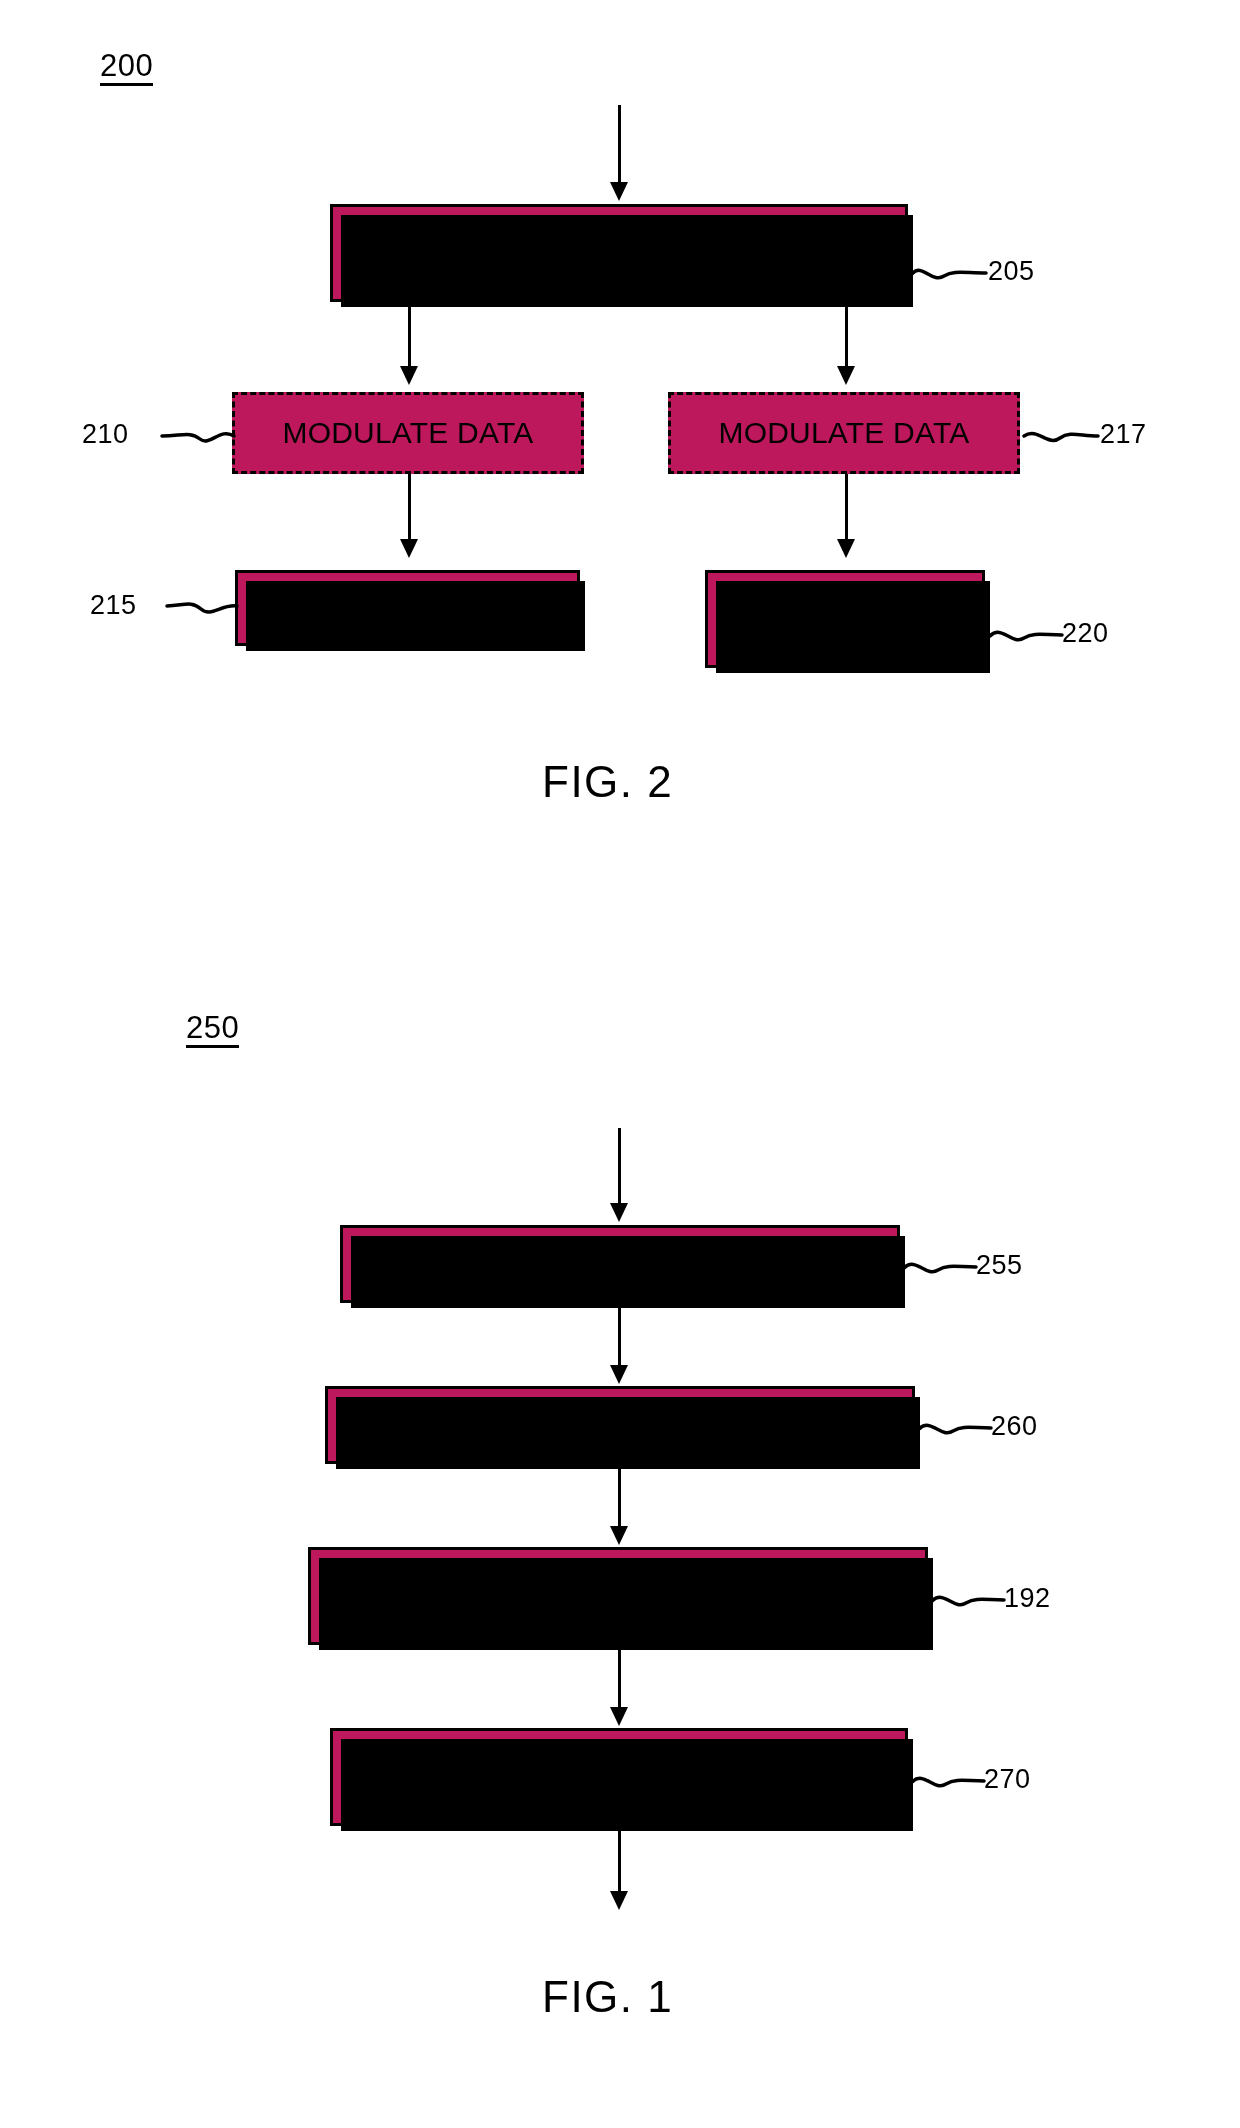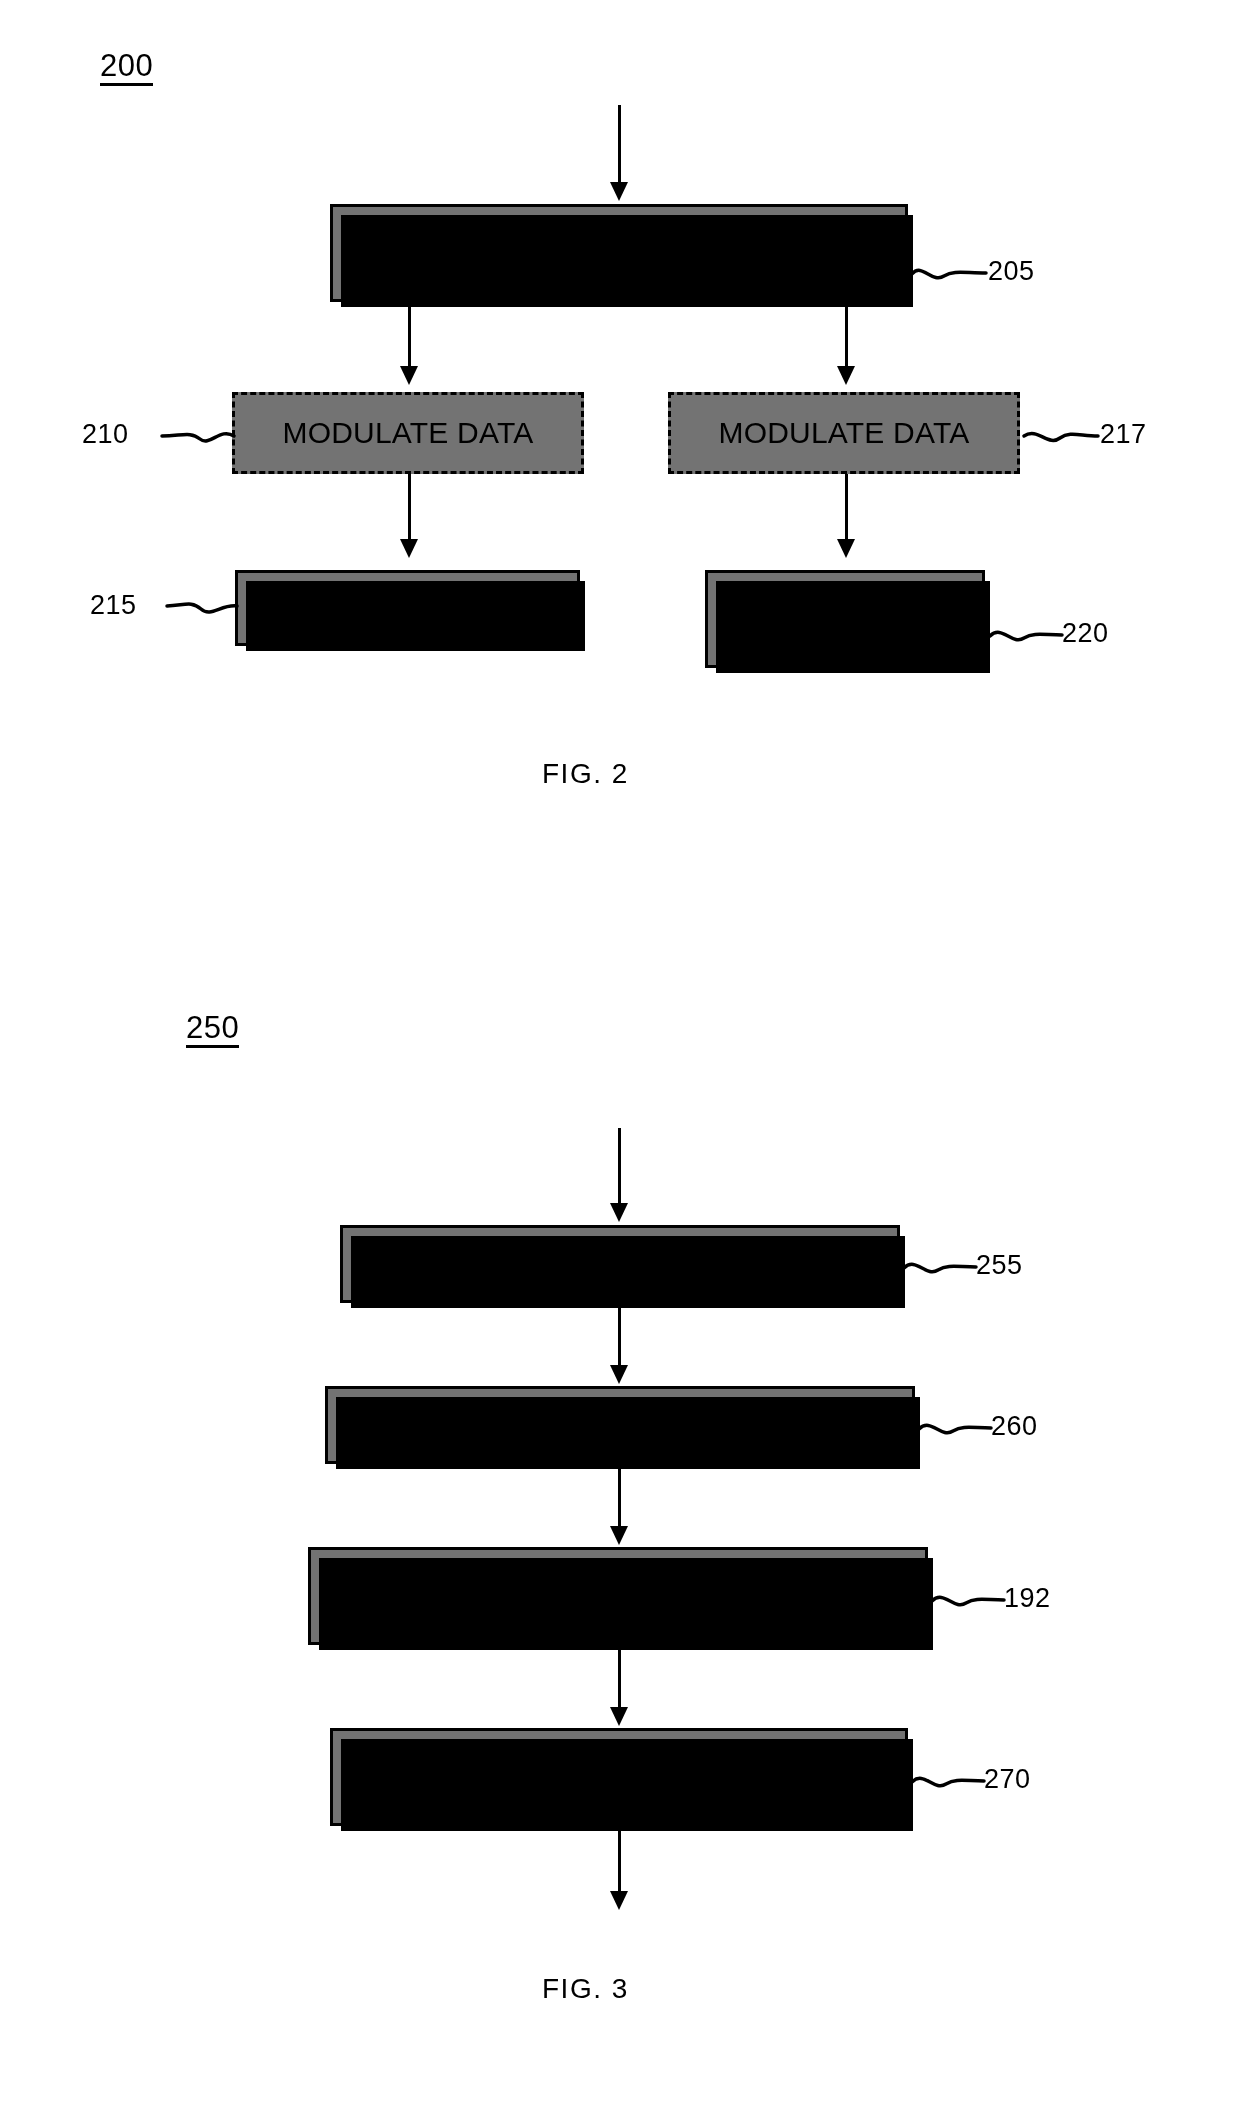--- a/index.html
+++ b/index.html
@@ -34,21 +34,21 @@
     padding-bottom: 2px;
     line-height: 1;
     white-space: nowrap;
   }
 
   
   .box {
     position: absolute;
     box-sizing: border-box;
     border: 3px solid #000;
-    background: #737373;
+    background: #be185d;
     display: flex;
     align-items: center;
     justify-content: center;
     text-align: center;
     font-size: 30px;
     line-height: 1.16;
     letter-spacing: 0.2px;
     color: #000;
     z-index: 3;
   }
@@ -101,21 +101,21 @@
   }
   .squig {
     position: absolute;
     z-index: 4;
     overflow: visible;
   }
 
   
   .caption {
     position: absolute;
-    font-size: 28px;
+    font-size: 44px;
     letter-spacing: 1.5px;
     color: #000;
     white-space: nowrap;
     line-height: 1;
   }
 </style>
 </head>
 <body>
 
 <div class="page">
@@ -222,15 +222,15 @@
     <span class="txt"><span>OBTAIN SOURCE SYMBOL BITS</span><br><span>USING INVERSE CODEBOOK</span></span>
   </div>
   <svg class="squig" style="left:910px; top:1766px;" width="76" height="30" viewBox="0 0 76 30">
     <path d="M2,16 C14,4 24,26 36,18 C46,12 56,15 74,15" stroke="#000" stroke-width="3.5" fill="none" stroke-linecap="round"></path>
   </svg>
   <div class="ref" style="left:984px; top:1766px;">270</div>
 
   <div class="arrow-v" style="left:618px; top:1826px; height:68px;"></div>
   <div class="arrow-head" style="left:610px; top:1891px;"></div>
 
-  <div class="caption" style="left:542px; top:1975px;">FIG. 3</div>
+  <div class="caption" style="left:542px; top:1975px;">FIG. 1</div>
 
 </div>
 
 </body></html>

